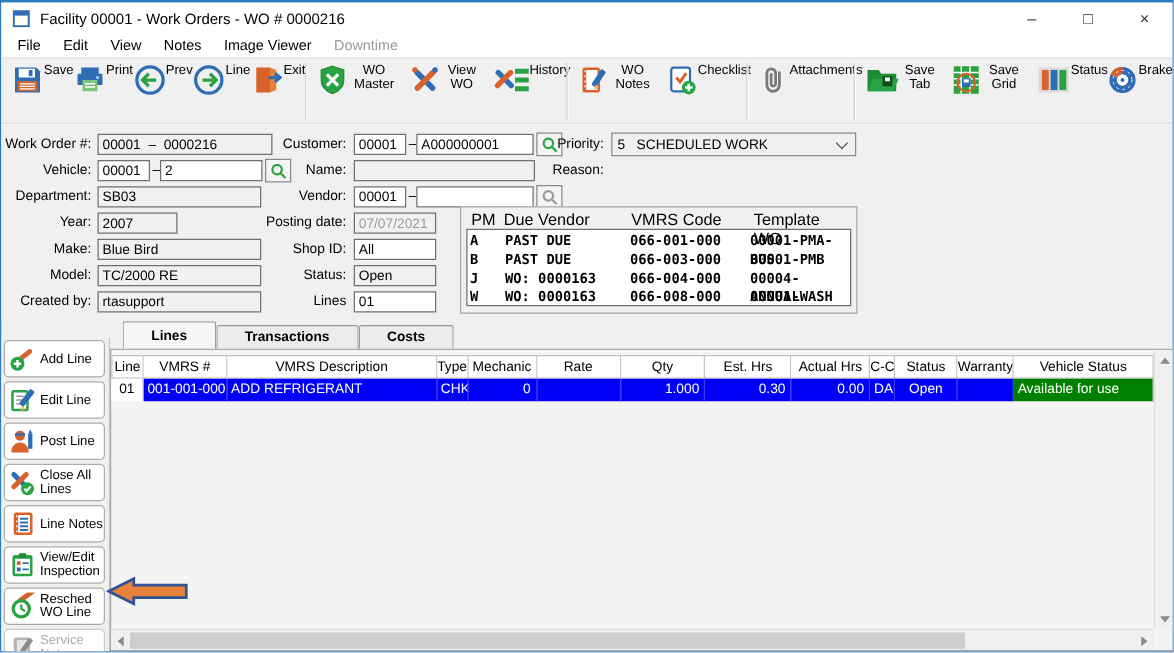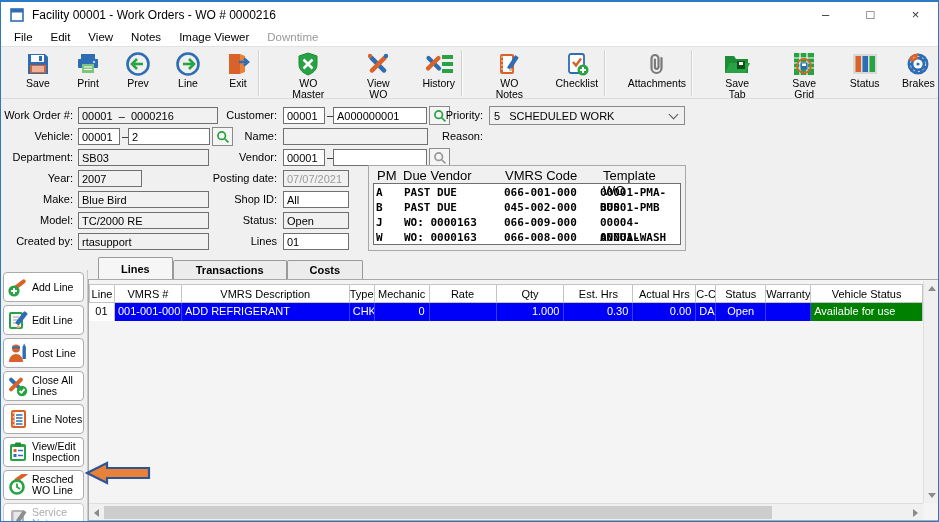--- a/index.html
+++ b/index.html
@@ -15,21 +15,21 @@
   .wc { width:45px; height:25px; display:flex; align-items:center; justify-content:center; font-size:13px; color:#333; cursor:default; }
 
   
   .menubar { position:absolute; left:0; top:25px; right:0; height:19px; background:#ffffff; display:flex; align-items:center; padding-left:4px; }
   .menu-item { padding:2px 9px; font-size:11.5px; }
   .menu-item.disabled { color:#9a9a9a; }
 
   
   .toolbar { position:absolute; left:0; top:44px; right:0; height:52px; background:#f0f0f0; border-top:1px solid #e2e2e2;
              display:flex; align-items:flex-start; padding:2px 0 0 4px; }
-  .tbtn { display:flex; flex-direction:column; align-items:center; padding:1px 4px; min-width:34px;margin-left:16px; }
+  .tbtn { display:flex; flex-direction:row; padding:1px 4px; min-width:34px; }
   .ticon { height:27px; display:flex; align-items:center; }
   .tlabel { font-size:10.5px; line-height:11px; text-align:center; max-width:58px; margin-top:1px; }
   .tsep { width:2px; height:46px; margin:1px 3px 0 3px; border-left:1px solid #d2d2d2; border-right:1px solid #fbfbfb; }
 
   
   .formarea { position:absolute; left:0; top:96px; right:0; height:158px; background:#f0f0f0; border-top:1px solid #dcdcdc; }
   .flabel { position:absolute; height:17px; line-height:17px; text-align:right; color:#000; }
   .fld { position:absolute; height:17px; font-family:"Liberation Sans", sans-serif; font-size:11px; padding:0 3px;
          border:1px solid #707070; background:#fff; color:#000; }
   .fld.ro { background:#f1f1f1; }
@@ -393,27 +393,27 @@
       <div class="pmbox">
         <div class="pmrow">
           <span class="pm-c0">A</span>
           <span class="pm-c1">PAST DUE</span>
           <span class="pm-c2">066-001-000</span>
           <span class="pm-c3">00001-PMA-BUS</span>
         </div>
         <div class="pmrow">
           <span class="pm-c0">B</span>
           <span class="pm-c1">PAST DUE</span>
-          <span class="pm-c2">045-002-000</span>
+          <span class="pm-c2">066-003-000</span>
           <span class="pm-c3">00001-PMB</span>
         </div>
         <div class="pmrow">
           <span class="pm-c0">J</span>
           <span class="pm-c1">WO: 0000163</span>
-          <span class="pm-c2">066-009-000</span>
+          <span class="pm-c2">066-004-000</span>
           <span class="pm-c3">00004-ANNUAL</span>
         </div>
         <div class="pmrow">
           <span class="pm-c0">W</span>
           <span class="pm-c1">WO: 0000163</span>
           <span class="pm-c2">066-008-000</span>
           <span class="pm-c3">00001-WASH 2</span>
         </div>
       </div>
     </div>

